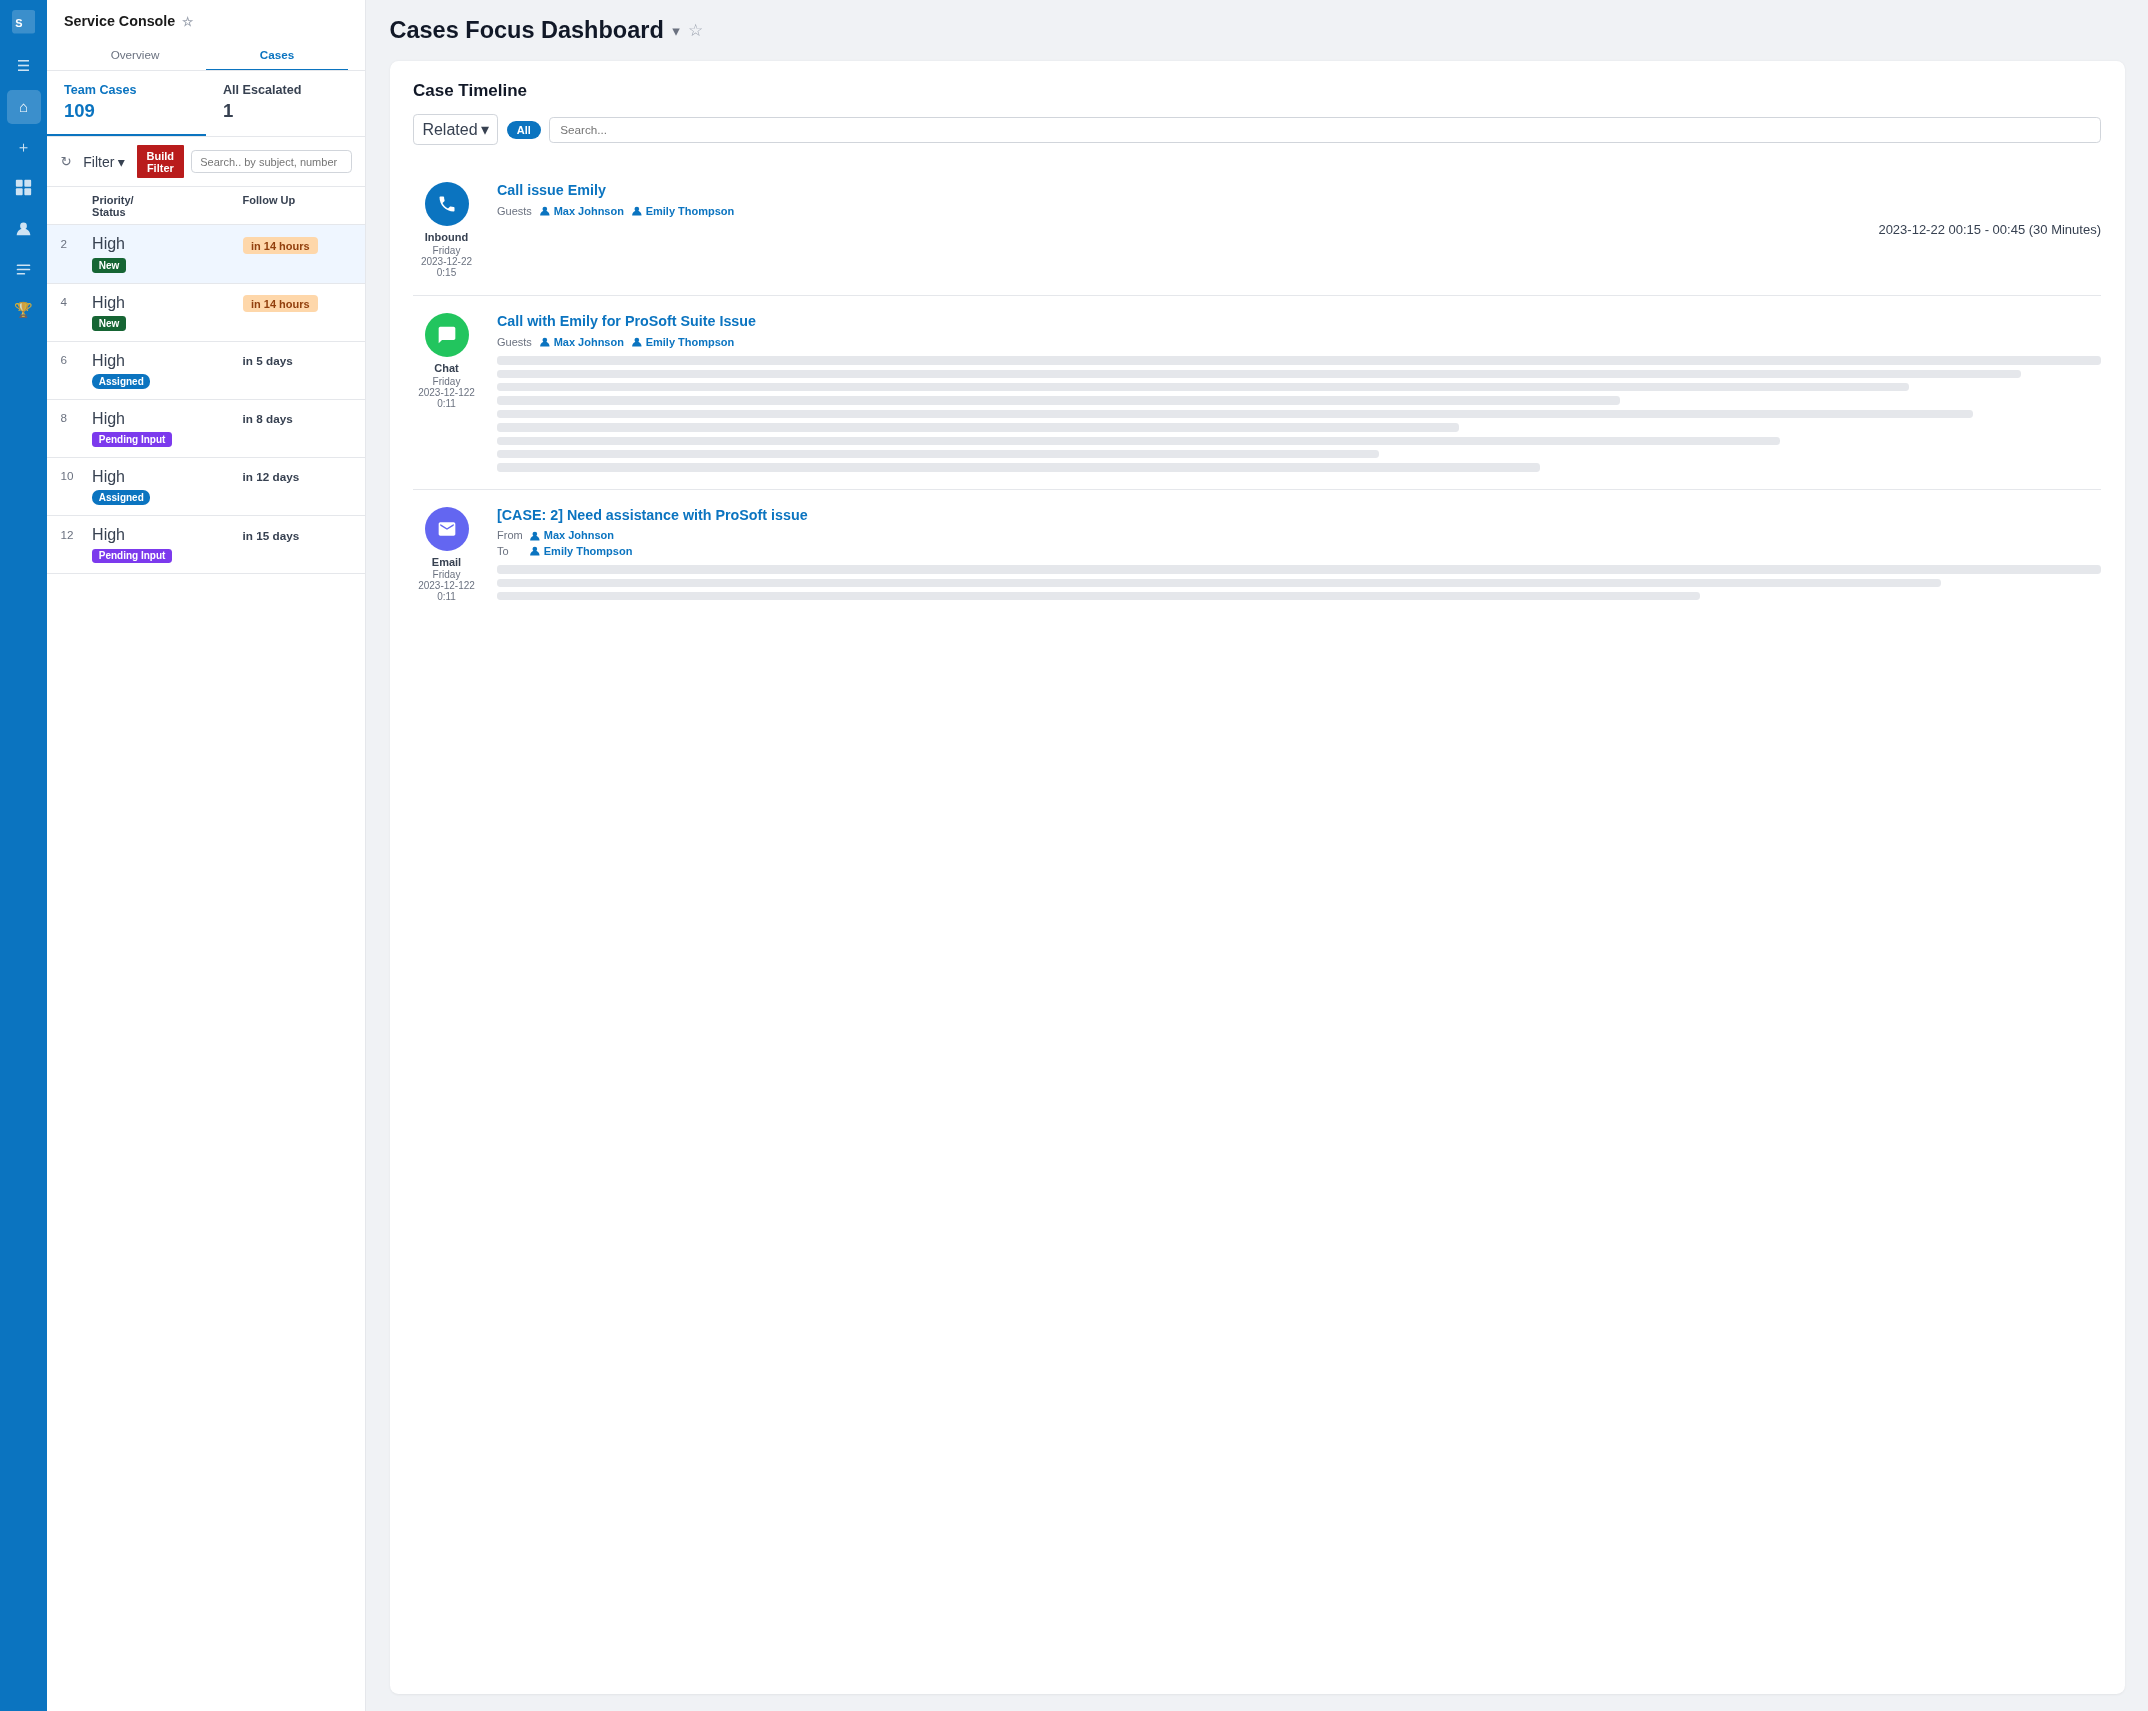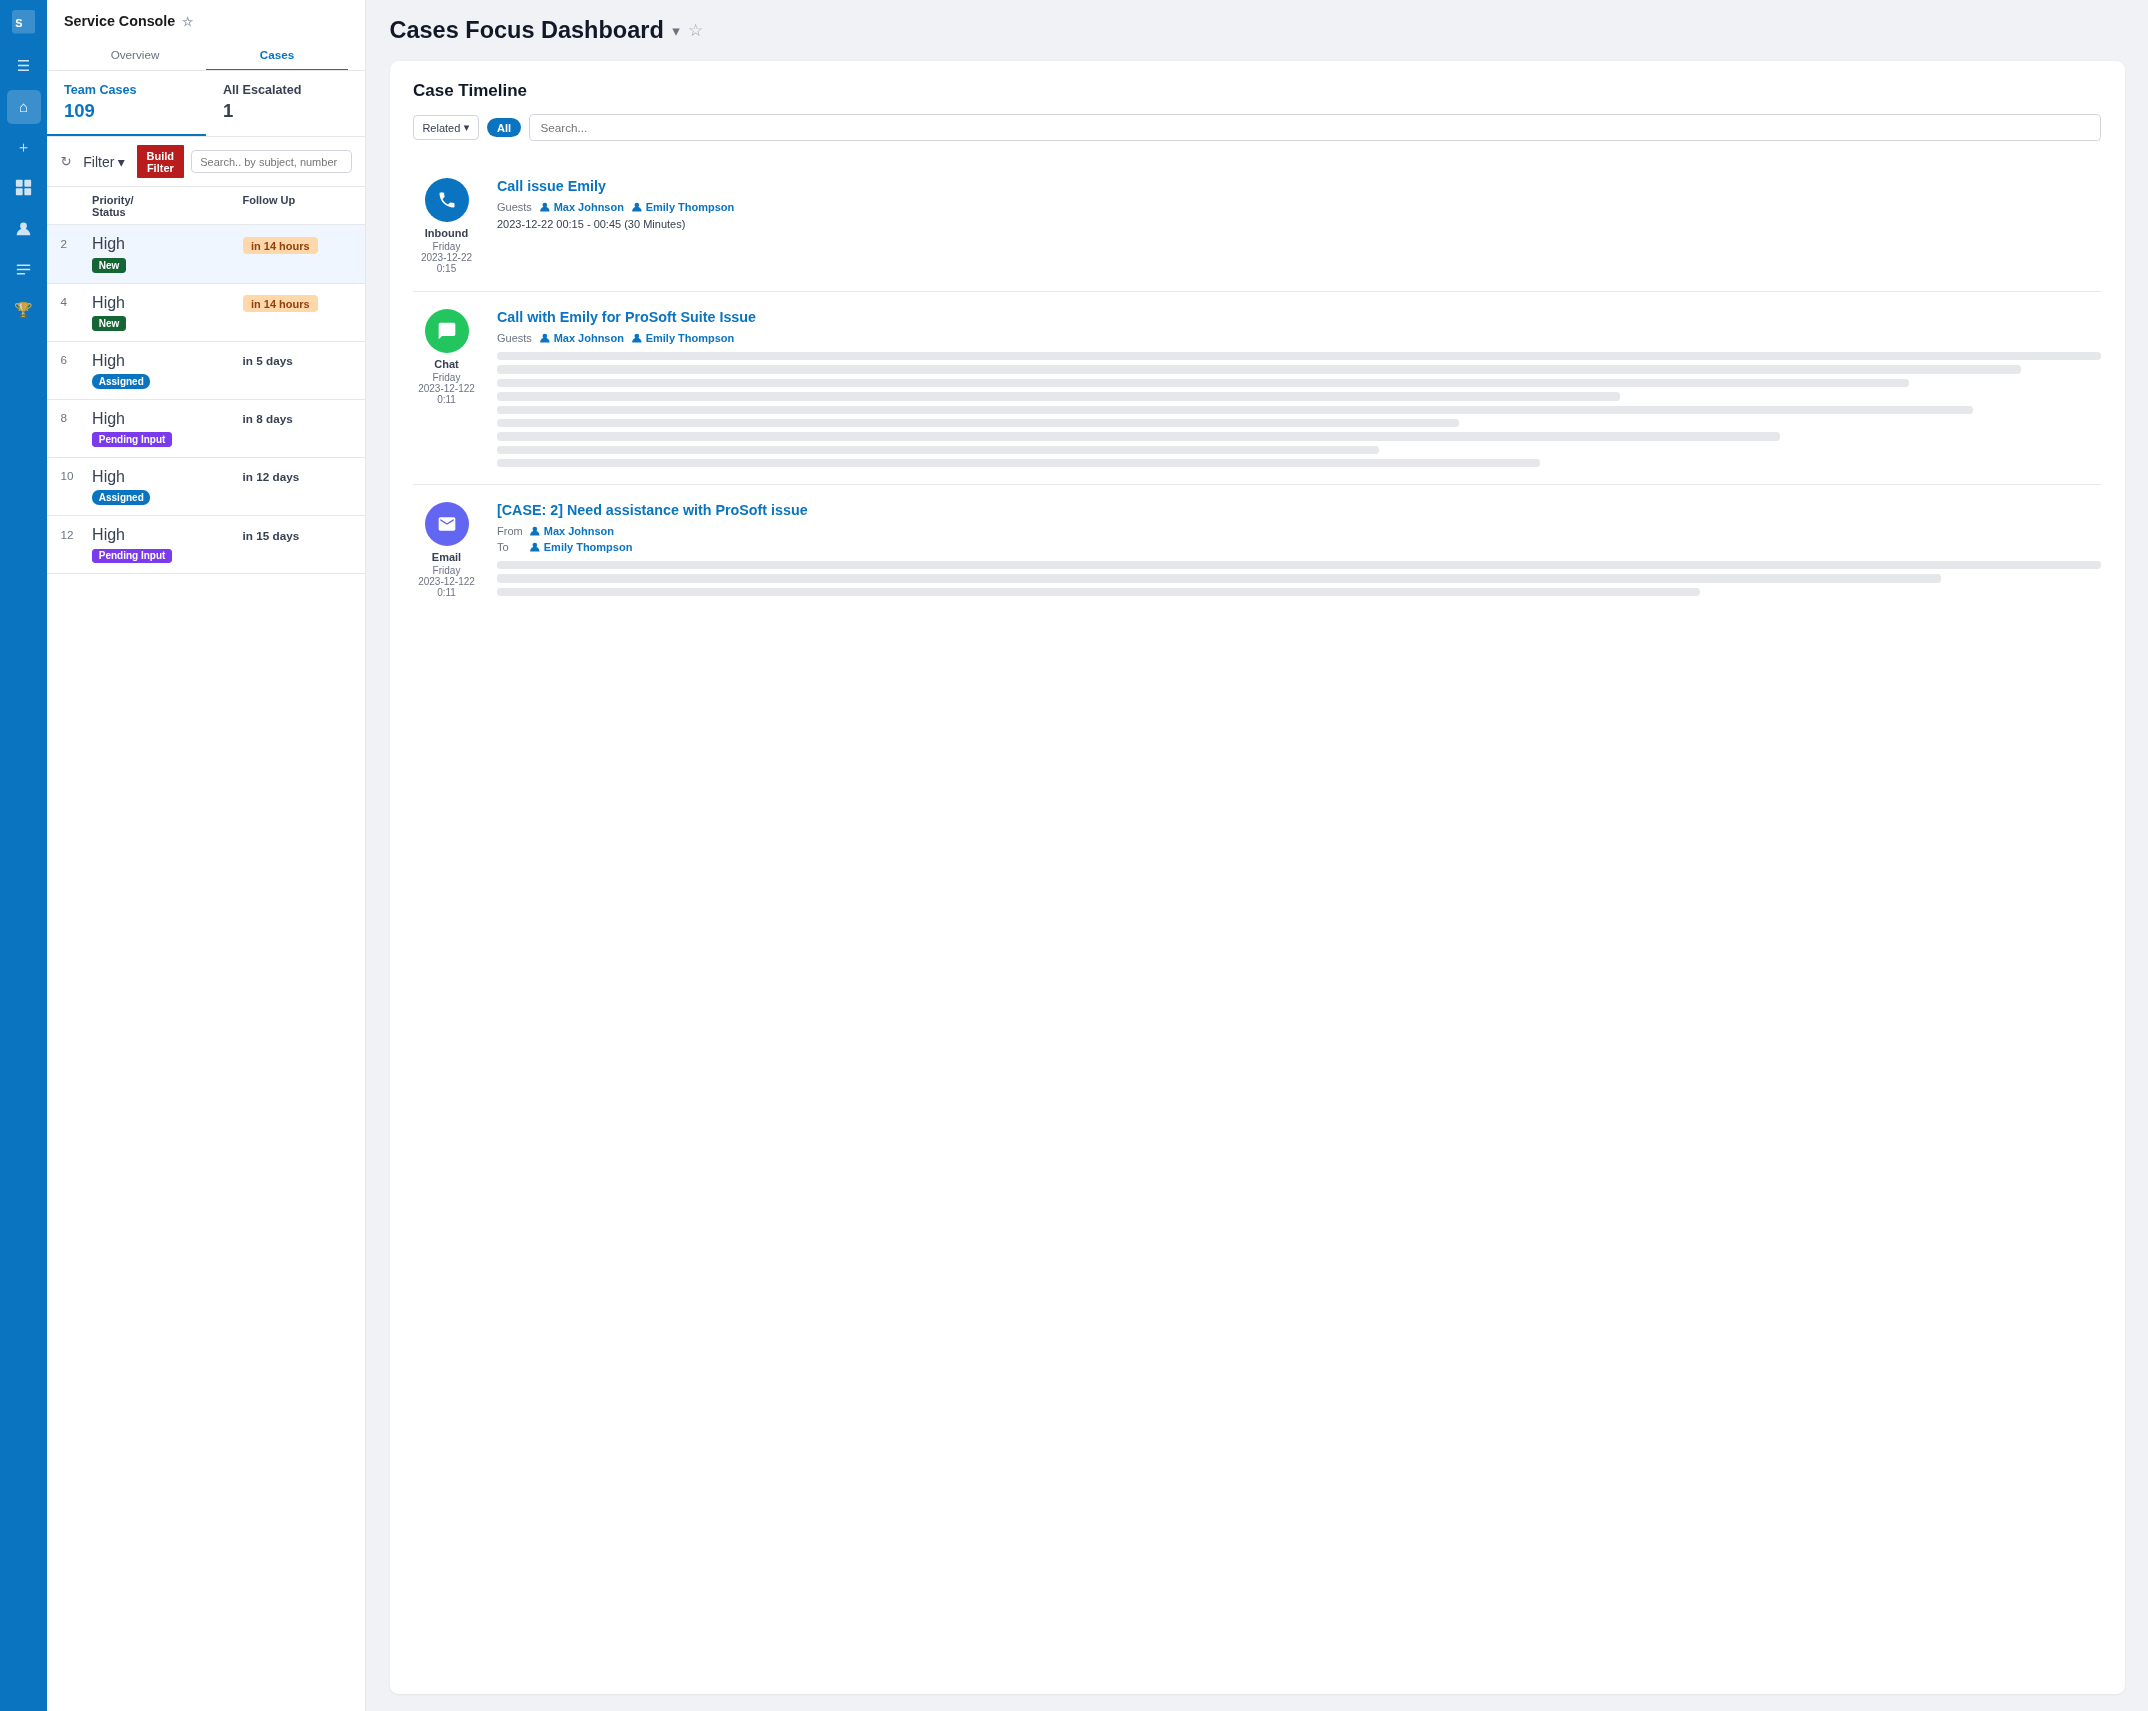--- a/index.html
+++ b/index.html
@@ -231,21 +231,21 @@
       margin-bottom: 20px;
     }
     .related-dropdown {
       display: flex;
       align-items: center;
       gap: 3.4px;
       background: #fff;
       border: 0.8px solid #d1d5db;
       border-radius: 4.2px;
       padding: 5px 8.4px;
-      font-size: 11px;
+      font-size: 16px;
       color: #374151;
       cursor: pointer;
     }
     .all-badge {
       background: #0b74c0;
       color: #fff;
       font-size: 11px;
       font-weight: 700;
       padding: 3.4px 10px;
       border-radius: 17px;
@@ -326,23 +326,24 @@
     }
     .from-to-line {
       display: flex;
       align-items: center;
       gap: 6.7px;
       color: #6b7280;
     }
     .from-to-label { width: 25px; color: #6b7280; }
 
     .timeline-meta {
-      font-size: 11px;
+      font-size: 13px;
       color: #374151;
       margin-bottom: 0;
+      text-align: right;
     }
     .timeline-modified { font-size: 10px; color: #9ca3af; }
 
     .content-lines { margin-top: 8.4px; display: flex; flex-direction: column; gap: 5px; }
     .content-line {
       height: 8.4px;
       background: #e5e7eb;
       border-radius: 3.4px;
     }
 

